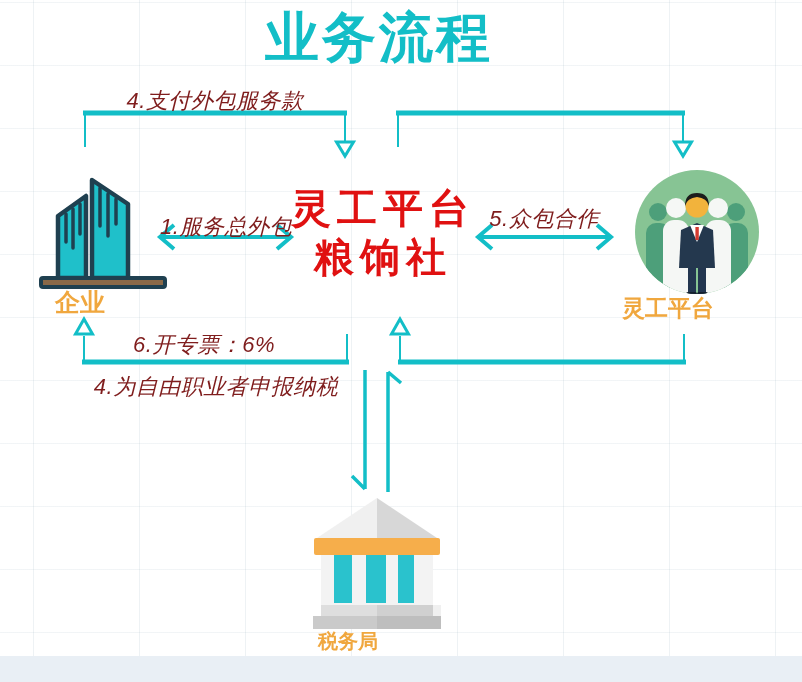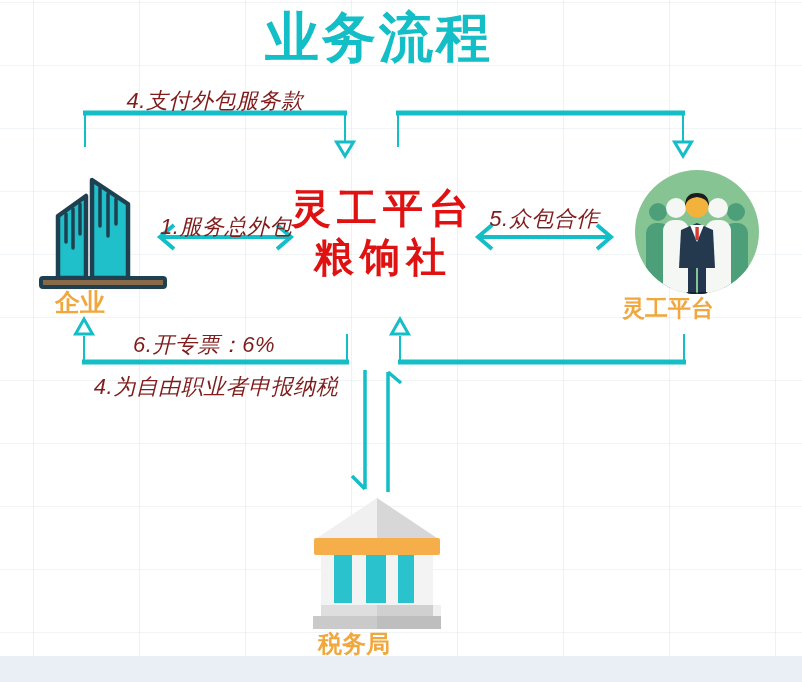--- a/index.html
+++ b/index.html
@@ -157,15 +157,15 @@
     <polygon points="69,4 132,46 69,46" fill="#d7d7d7"></polygon>
     <rect x="6" y="44" width="126" height="17" rx="2" fill="#f6ae4b"></rect>
     <rect x="13" y="61" width="112" height="50" fill="#f3f3f3"></rect>
     <rect x="26" y="61" width="18" height="48" fill="#2ac2cd"></rect>
     <rect x="58" y="61" width="20" height="48" fill="#2ac2cd"></rect>
     <rect x="90" y="61" width="16" height="48" fill="#2ac2cd"></rect>
     <rect x="13" y="111" width="112" height="11" fill="#dedede"></rect>
     <rect x="5" y="122" width="128" height="13" fill="#cacaca"></rect>
     <rect x="69" y="111" width="64" height="24" fill="rgba(0,0,0,0.06)"></rect>
   </svg>
-  <div class="abs node-label" style="left:318px;top:628px;width:120px;font-size:24px">税务局</div>
+  <div class="abs node-label" style="left:318px;top:628px;width:120px;font-size:20px">税务局</div>
 
 </div>
 
 </body></html>

